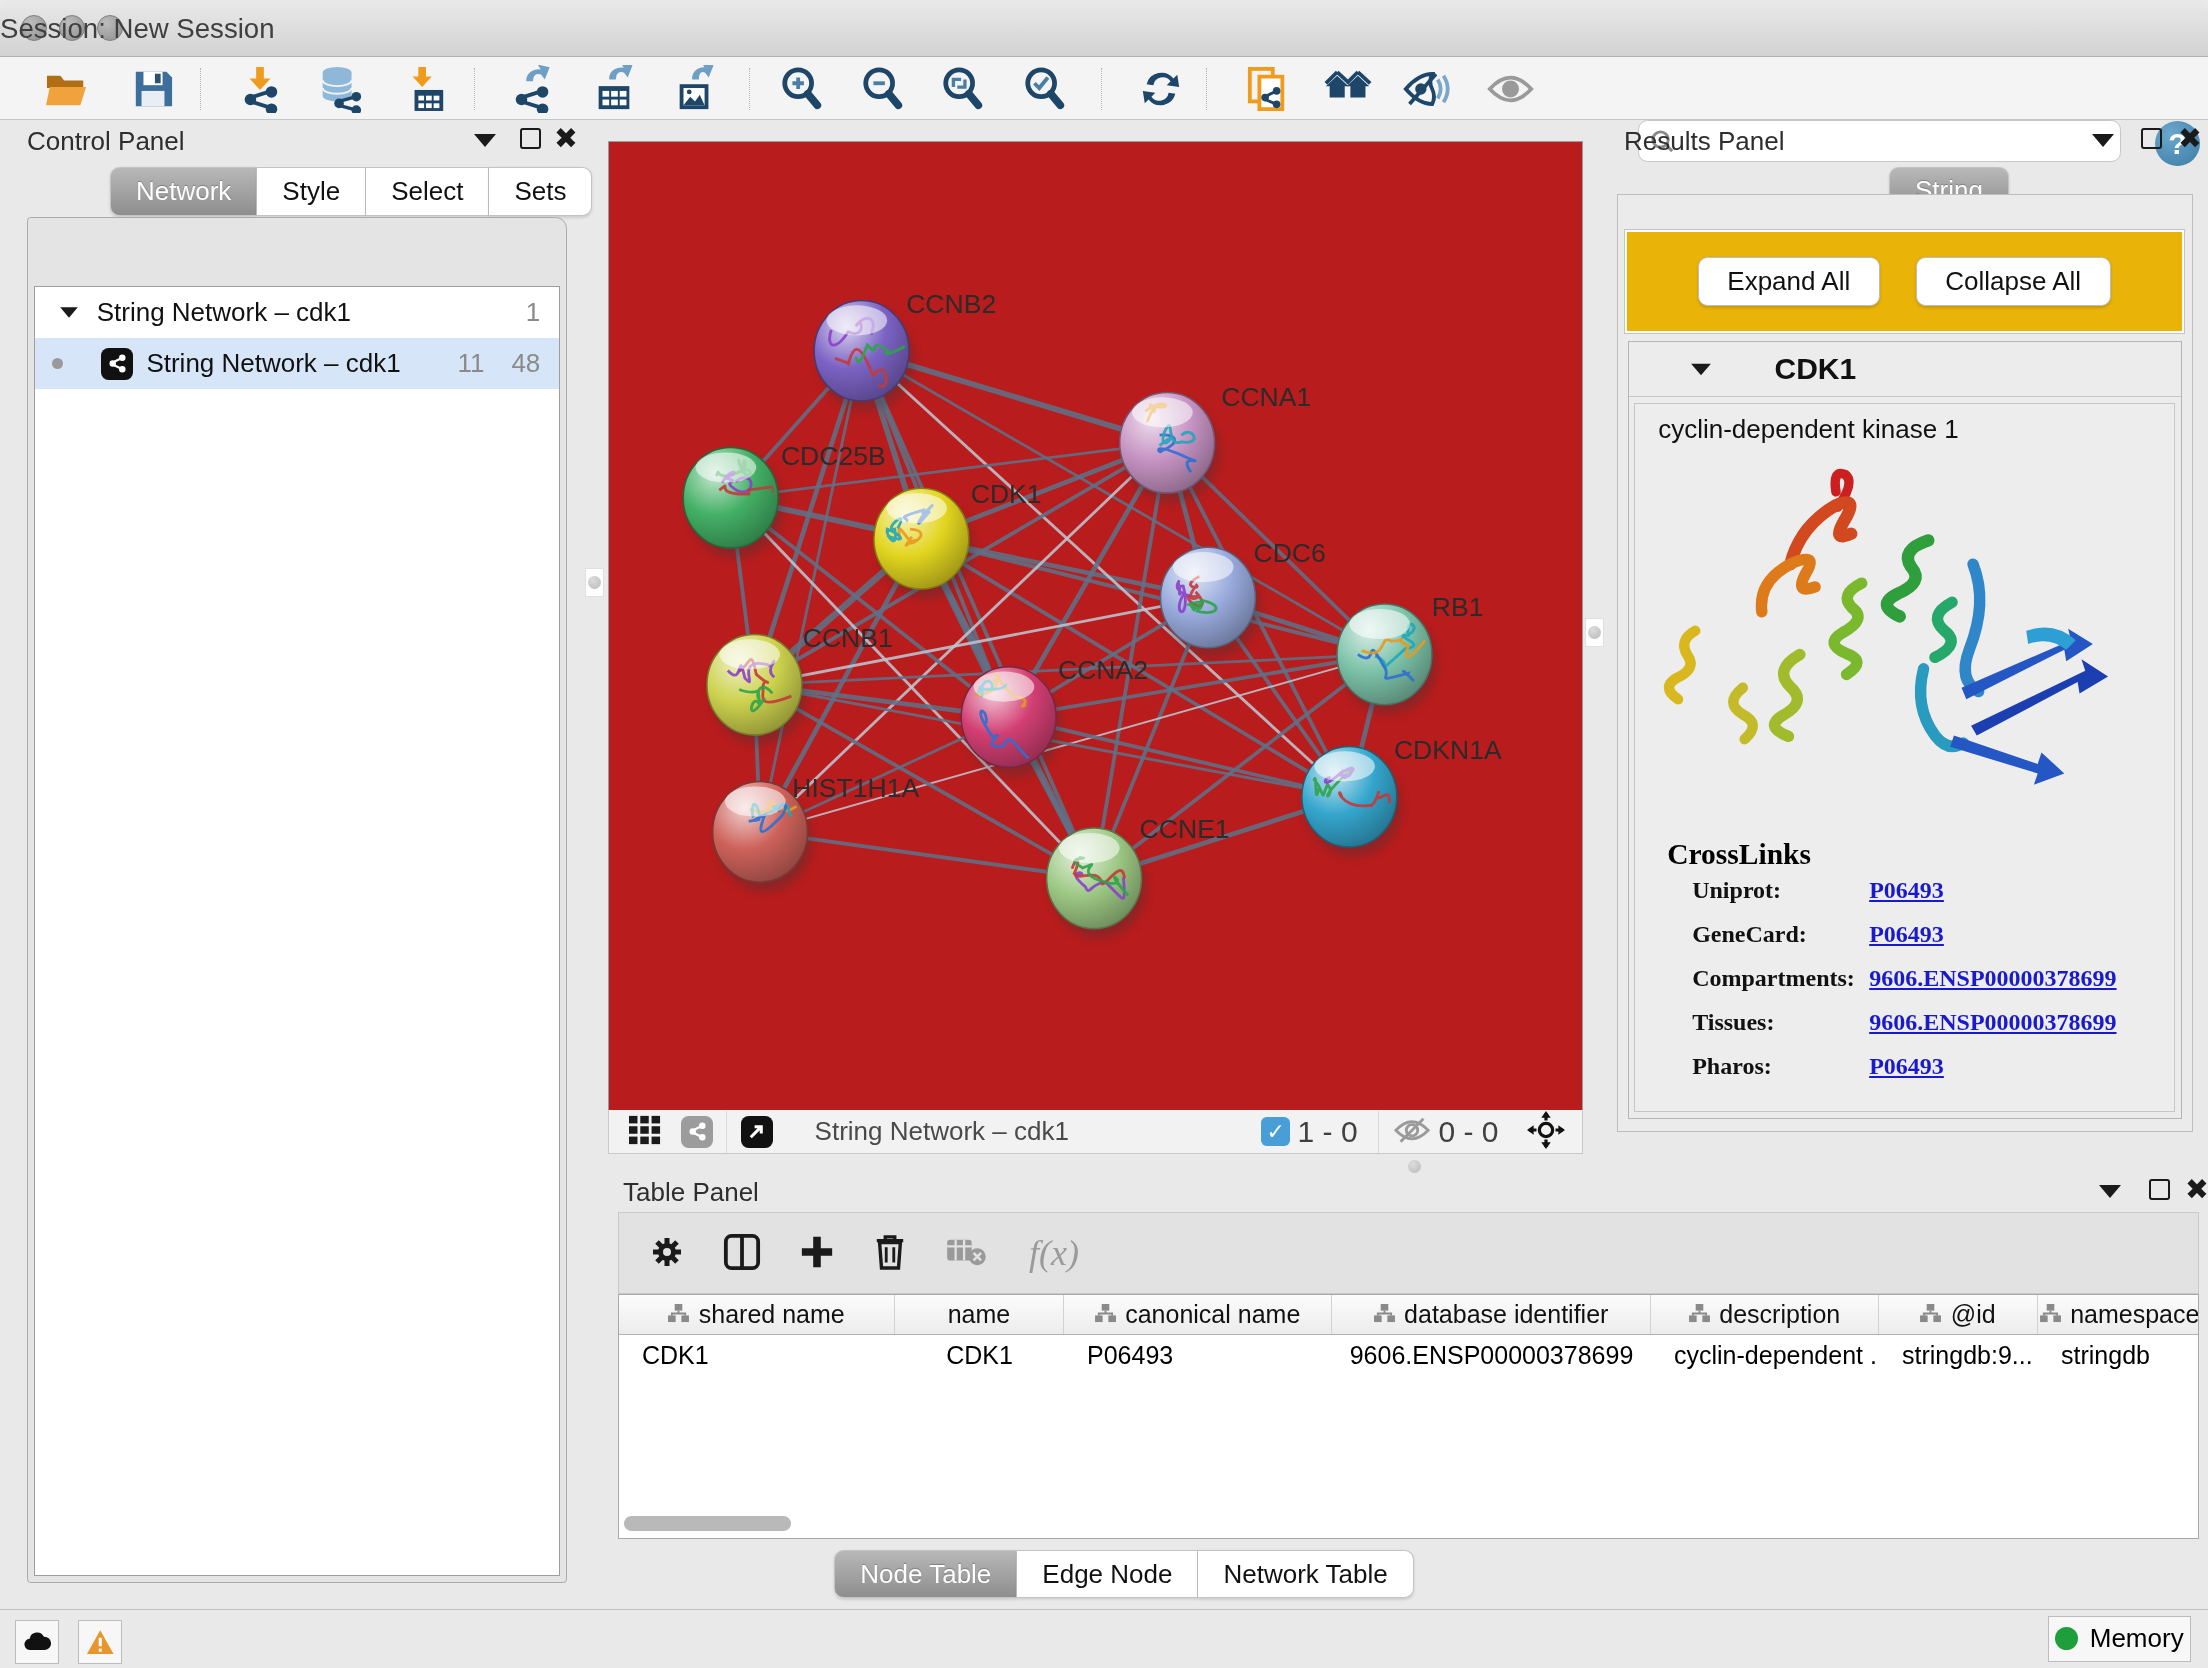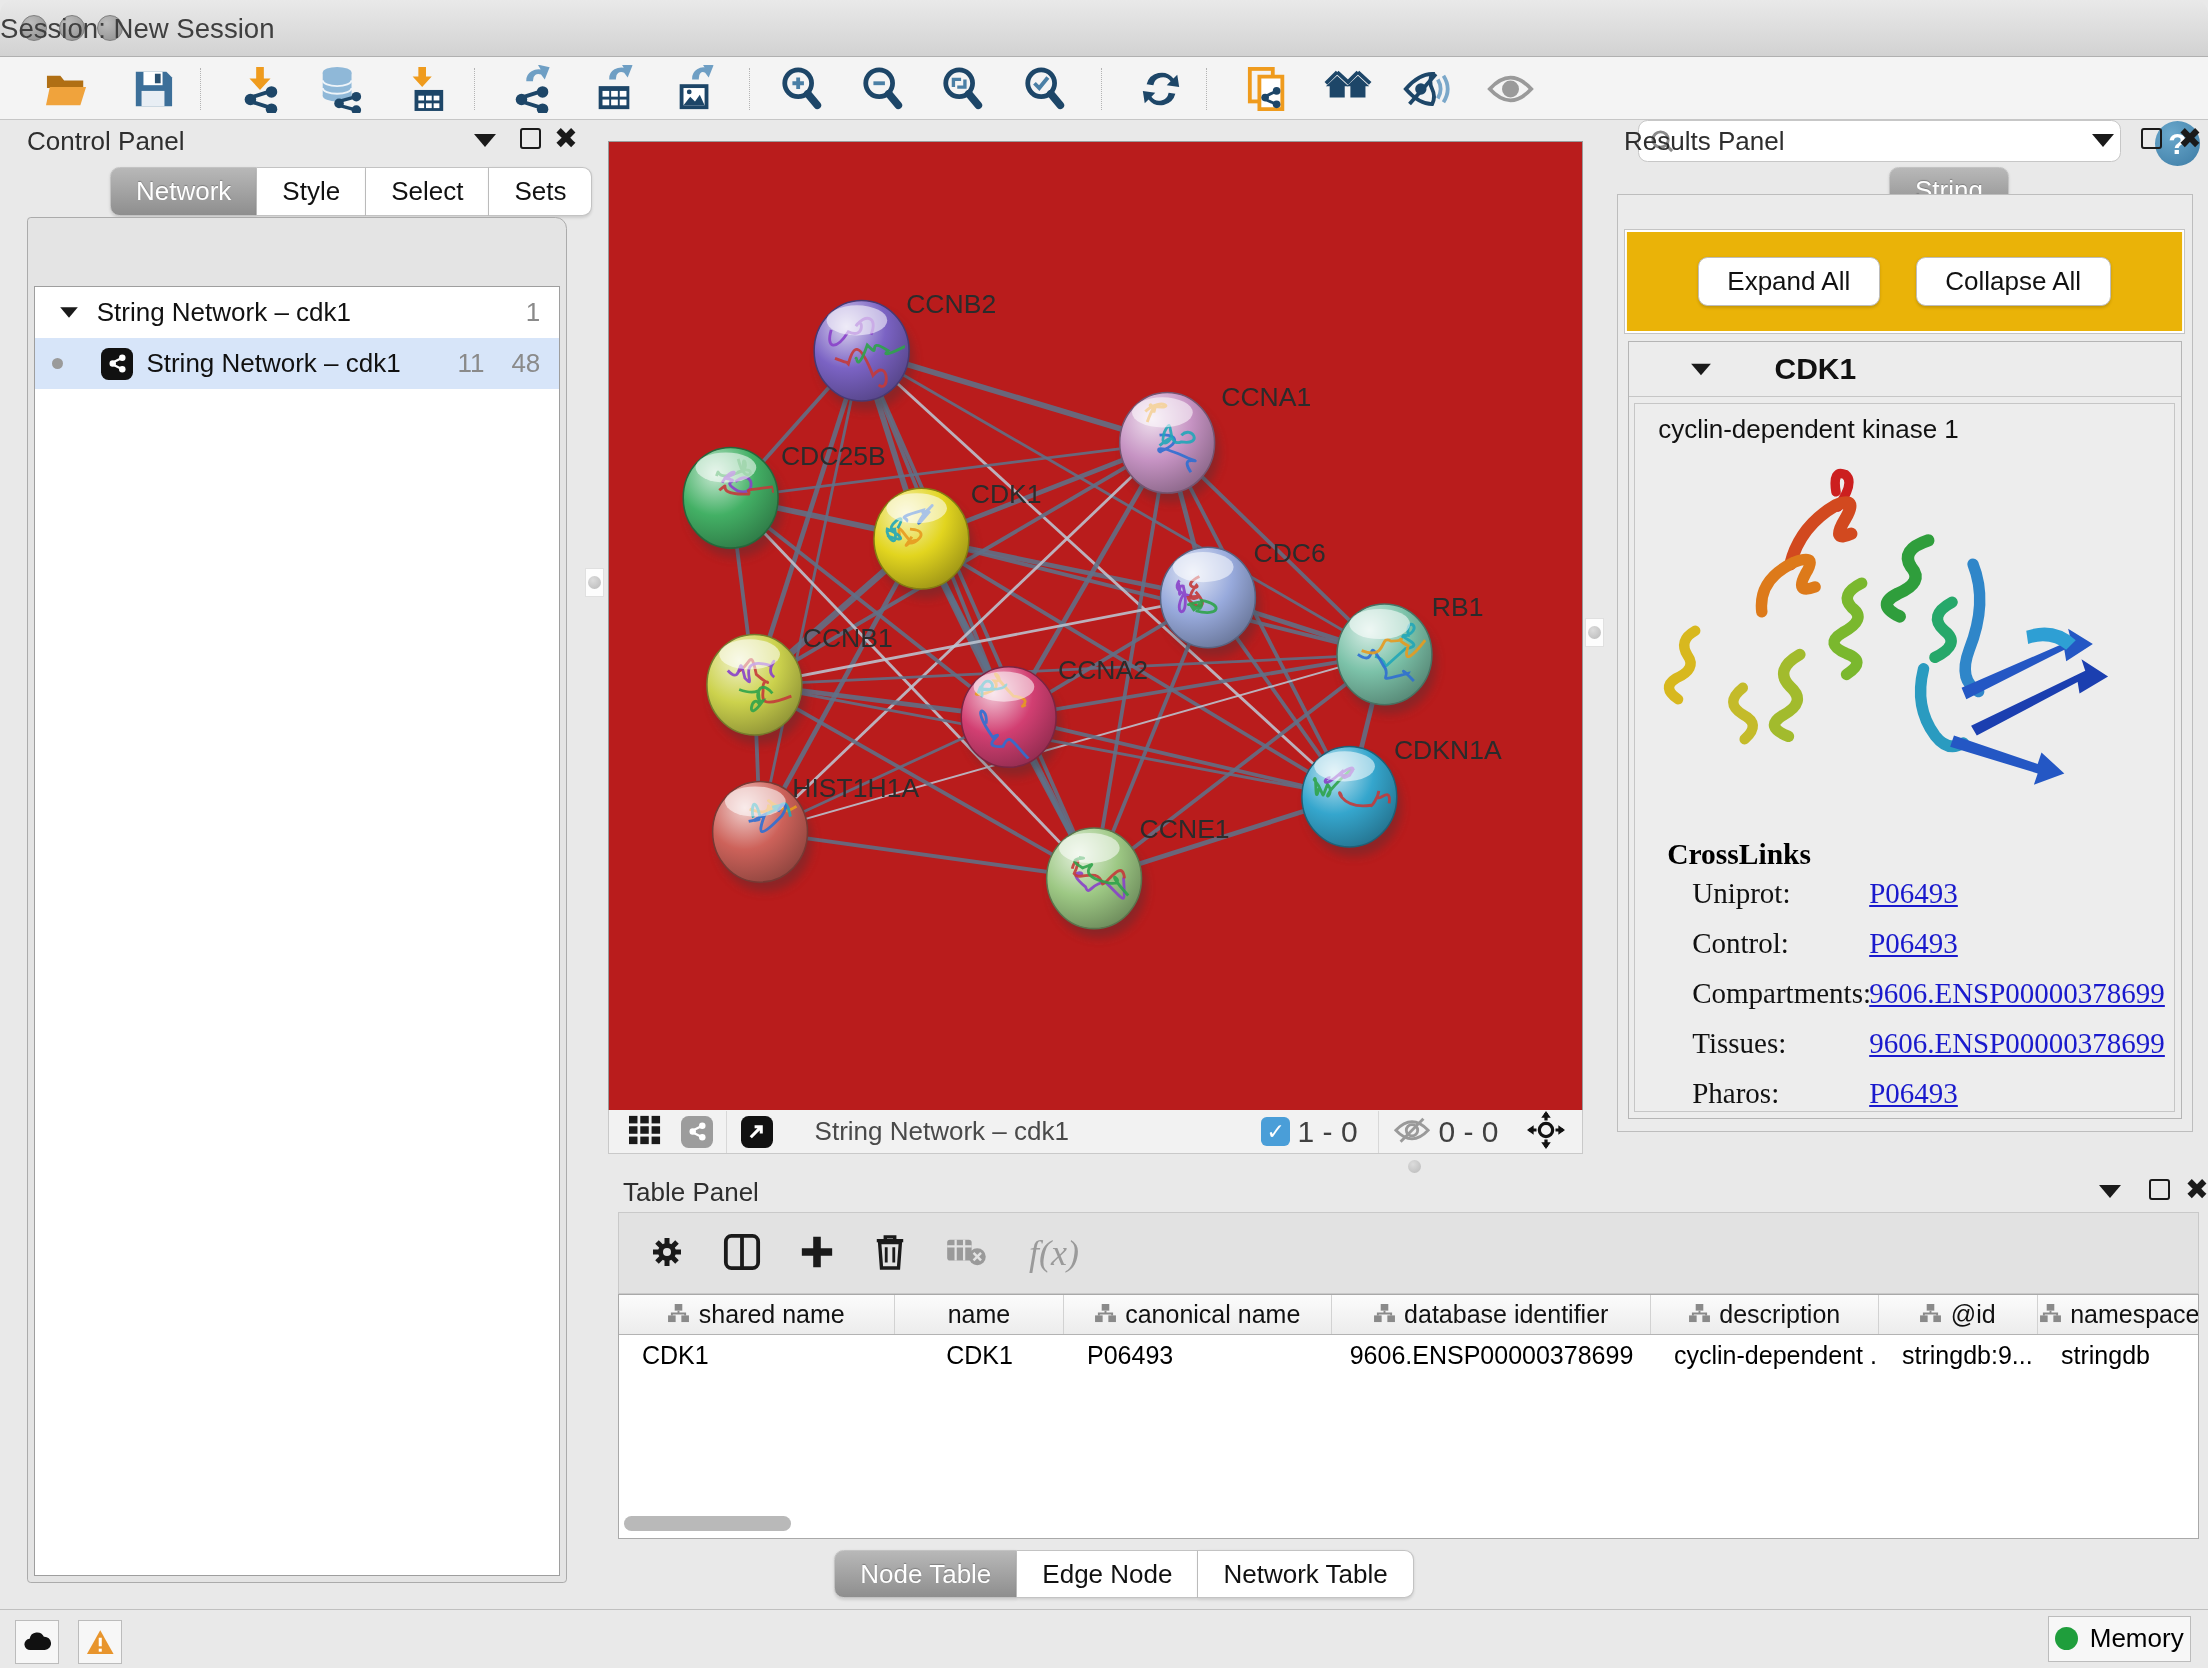--- a/index.html
+++ b/index.html
@@ -84,21 +84,21 @@
   .rp-btn { height:49px; padding:0 28.5px; background:#fff; border:1px solid #bdbdbd; border-radius:9.5px;
     font-size:26px; color:#111; display:flex; align-items:center; box-shadow:0 1.9px 2.9px rgba(0,0,0,0.15); }
   .rp-section { position:absolute; left:9.5px; top:146px; width:554px; height:778px;
     border:1.9px solid #b5b5b5; background:#ececec; }
   .rp-sec-head { height:55px; display:flex; align-items:center; border-bottom:1.9px solid #c6c6c6; }
   .rp-gene { font-size:30px; font-weight:bold; color:#111; margin-left:63px; }
   .rp-inner { position:absolute; left:5.7px; top:61px; right:5.7px; bottom:5.7px; border:1.9px solid #c6c6c6; background:#ededed; }
   .rp-desc { font-size:26px; color:#111; margin:9.5px 0 0 23px; }
   .xl-title { font-family:"Liberation Serif","DejaVu Serif",serif; font-size:29.5px; font-weight:bold; color:#000;
     margin:17px 0 5.7px 32px; }
-  .xl-row { display:flex; margin:0 0 17px 57px; font-family:"Liberation Serif","DejaVu Serif",serif; font-size:29px; }
+  .xl-row { display:flex; margin:0 0 17px 57px; font-family:"Liberation Serif","DejaVu Serif",serif; font-size:24px;font-weight:bold; }
   .xl-label { width:177px; color:#111; }
   .xl-link { color:#1a1acd; text-decoration:underline; }
 
   
   .tp-title-row { position:absolute; left:623px; top:1177px; width:1579px; height:32px; }
   .tp-toolbar { position:absolute; left:618px; top:1212px; width:1581px; height:82px;
     background:#e2e2e2; border:1.9px solid #c9c9c9; display:flex; align-items:center; }
   .tp-table { position:absolute; left:618px; top:1294px; width:1581px; height:245px;
     background:#fff; border:1.9px solid #a9a9a9; overflow:hidden; }
   .tp-head { display:flex; height:40px; background:linear-gradient(#fcfcfc,#ececec); border-bottom:1.9px solid #b3b3b3; }
@@ -717,21 +717,21 @@
           <path d="M408 190 q30-10 52 10 l-10 10 q-18-14-40-6z" fill="#2e9fd4"></path>
         </g>
       </svg>
       <div class="xl-title">CrossLinks</div>
       <div id="crosslinks">
           <div class="xl-row">
             <span class="xl-label">Uniprot:</span>
             <a class="xl-link">P06493</a>
           </div>
           <div class="xl-row">
-            <span class="xl-label">Control:</span>
+            <span class="xl-label">GeneCard:</span>
             <a class="xl-link">P06493</a>
           </div>
           <div class="xl-row">
             <span class="xl-label">Compartments:</span>
             <a class="xl-link">9606.ENSP00000378699</a>
           </div>
           <div class="xl-row">
             <span class="xl-label">Tissues:</span>
             <a class="xl-link">9606.ENSP00000378699</a>
           </div>

